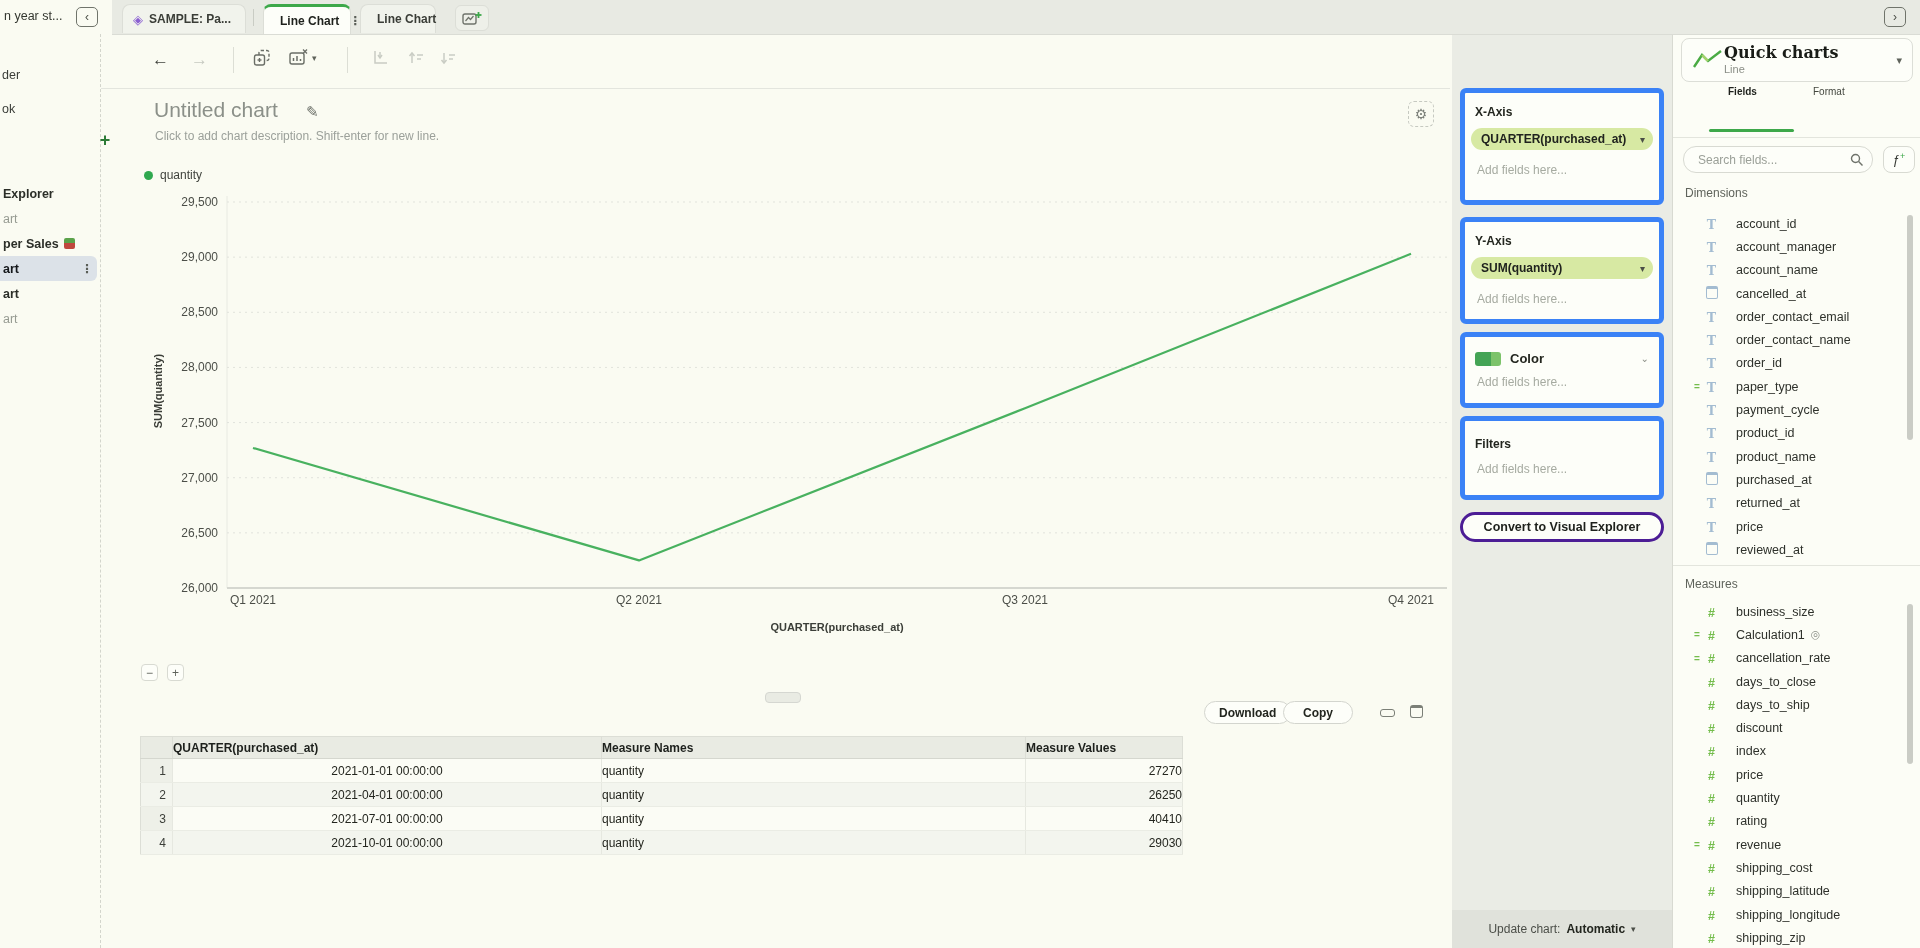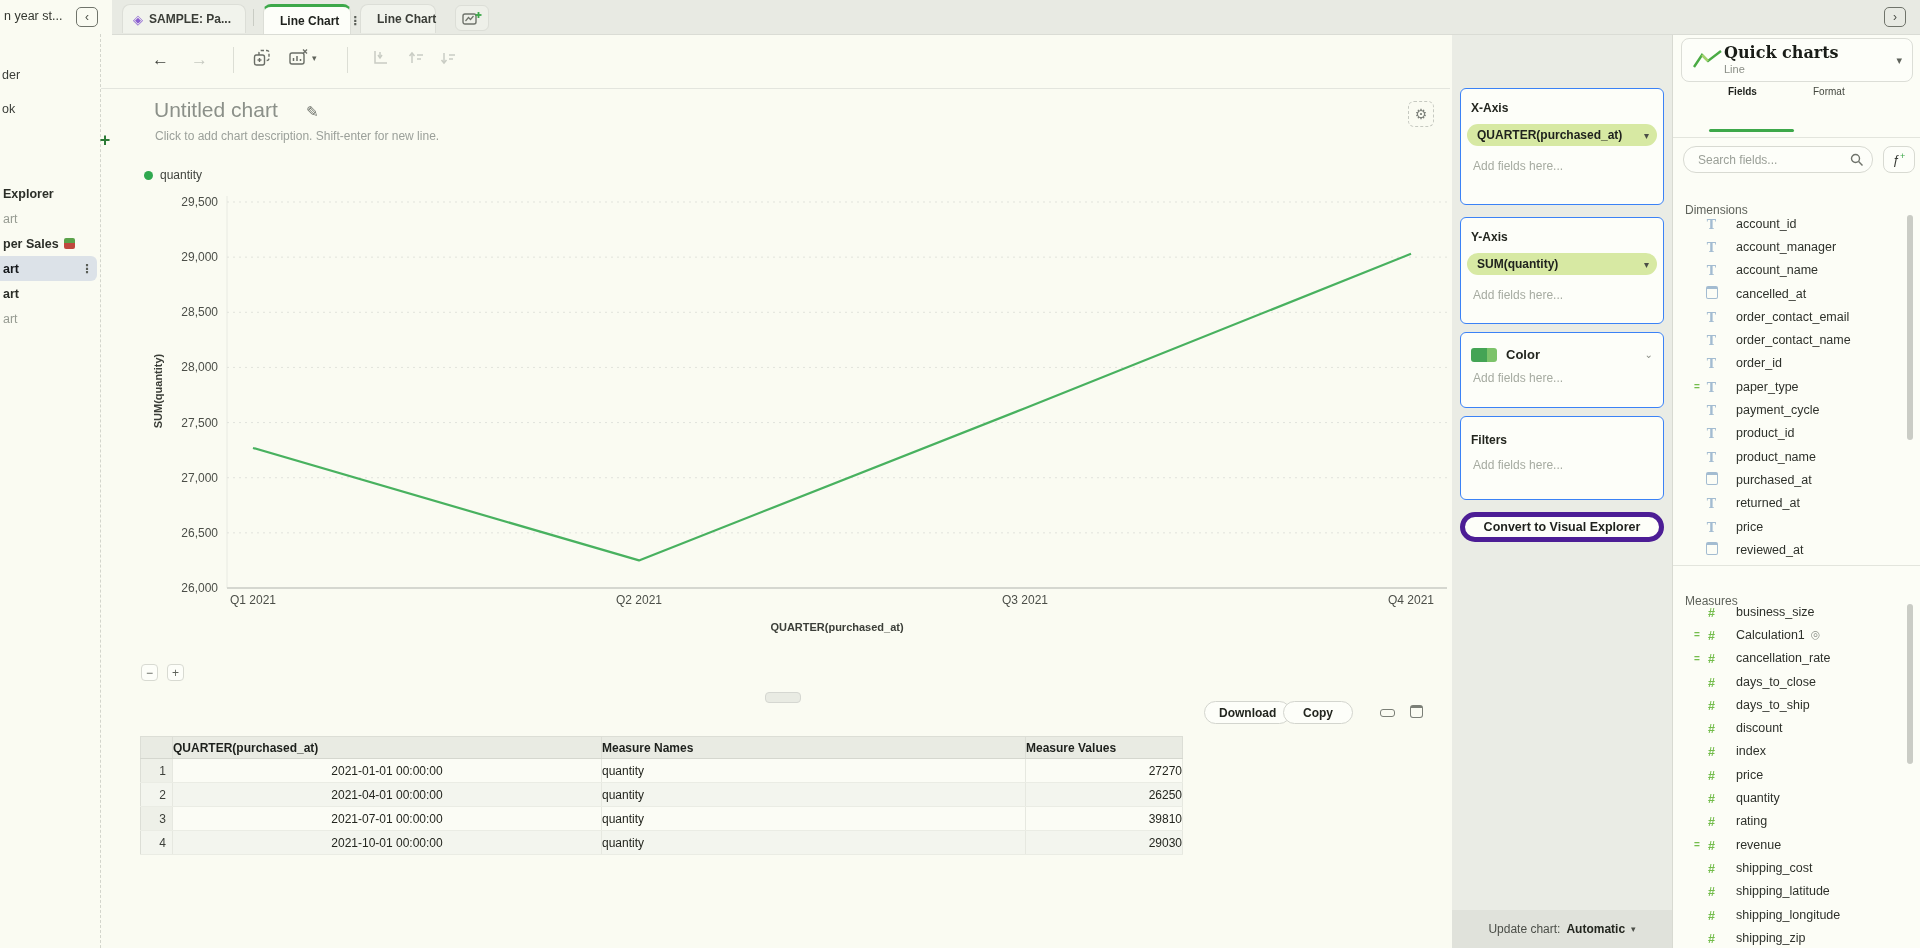--- a/index.html
+++ b/index.html
@@ -77,31 +77,31 @@
   .res-table tr.even td{background:#f3f5ee;}
   .res-table td.cnum{background:#eef0e8;text-align:right;padding-right:6px;color:#3c3f39;}
   .res-table th.cnum{background:#e9ebe3;}
   .cquarter{text-align:center;padding-right:6px;}
   .cname{padding-left:8px;}
   .cvalue{text-align:right;padding-right:4px;}
   .hq{padding-left:9px;} .hn{padding-left:8px;} .hv{padding-left:10px;}
 
   
   .config-panel{left:1452px;top:34px;width:220px;height:914px;background:#eaece5;z-index:5;}
-  .cfg-card{position:absolute;left:8px;width:204px;background:#fdfef9;border:1px solid #3b82f6;border-radius:6px;box-sizing:border-box;}
+  .cfg-card{position:absolute;left:8px;width:204px;background:#fdfef9;border:5px solid #3b82f6;border-radius:6px;box-sizing:border-box;}
   .cfg-label{font-size:12px;font-weight:bold;color:#23261f;margin:12px 0 0 10px;}
   .cfg-pill{margin:9px 6px 0 6px;height:22px;background:#d7e9a3;border-radius:11px;display:flex;align-items:center;
     font-size:12px;font-weight:bold;color:#20231e;padding:0 8px 0 10px;}
   .cfg-pill .caret{margin-left:auto;font-size:10px;color:#4a4e46;}
   .cfg-add{font-size:12px;color:#a6aba1;margin:13px 0 0 12px;}
   .color-row{display:flex;align-items:center;gap:9px;margin:14px 10px 0 10px;}
   .color-swatch{width:26px;height:14px;border-radius:3px;background:linear-gradient(90deg,#44a455 60%,#7cc36a 60%);}
   .color-title{font-size:13px;font-weight:bold;color:#23261f;}
   .color-chevron{margin-left:auto;color:#8a8e86;font-size:10px;}
-  .convert-btn{position:absolute;left:8px;top:478px;width:204px;height:30px;background:#fdfef9;border:5px solid #4c1d95;
+  .convert-btn{position:absolute;left:8px;top:478px;width:204px;height:30px;background:#fdfef9;border:3px solid #4c1d95;
     border-radius:15px;font-size:12.5px;font-weight:bold;color:#1e211c;}
   .update-bar{position:absolute;left:0;top:876px;width:220px;height:38px;background:#e0e2db;display:flex;align-items:center;
     justify-content:center;gap:6px;font-size:12px;color:#4b4e48;}
   .update-value{font-weight:bold;color:#23261f;}
   .update-caret{font-size:9px;color:#4b4e48;}
 
   
   .fields-panel{left:1672px;top:34px;width:248px;height:914px;background:#fcfdf6;border-left:1px solid #d8dad2;z-index:5;box-sizing:border-box;}
   .qc-card{position:absolute;left:8px;top:4px;width:232px;height:44px;background:#fdfef9;border:1px solid #dcded7;border-radius:8px;
     display:flex;align-items:center;box-sizing:border-box;padding:0 10px;}
@@ -113,21 +113,21 @@
   .fp-tab.active{font-weight:bold;color:#1e211c;}
   .fp-underline{position:absolute;left:36px;top:95px;width:85px;height:3px;background:#3da84a;border-radius:2px;}
   .fp-divider{position:absolute;left:0;top:103px;width:248px;height:1px;background:#e3e5dd;}
   .search-box{position:absolute;left:10px;top:112px;width:190px;height:27px;border:1px solid #d8dad2;border-radius:13px;
     background:#fdfef9;box-sizing:border-box;display:flex;align-items:center;padding:0 8px 0 12px;}
   .search-box input{border:none;outline:none;background:transparent;font-size:12px;color:#a16207;width:140px;font-family:inherit;}
   .search-box input::placeholder{color:#9ba098;}
   .fx-btn{position:absolute;left:210px;top:112px;width:32px;height:27px;border:1px solid #d8dad2;border-radius:8px;
     background:#fdfef9;font-size:13px;color:#3a3d37;padding:0;}
   .fx-btn sup{color:#3da84a;font-size:9px;}
-  .sec-label{position:absolute;left:12px;font-size:12px;color:#5f635b;margin-top:17px;}
+  .sec-label{position:absolute;left:12px;font-size:12px;color:#5f635b;}
   .flist{position:absolute;left:4px;width:236px;}
   .frow{height:23.3px;display:flex;align-items:center;padding-left:14px;box-sizing:border-box;}
   .fprefix{width:12px;font-size:10px;font-weight:bold;color:#74bd4c;text-align:center;}
   .ficon{width:17px;text-align:center;}
   .icon-T{font-family:"DejaVu Serif",serif;font-size:12.5px;font-weight:600;color:#a3bcd1;}
   .icon-hash{font-size:12.5px;font-weight:bold;color:#74bd4c;}
   .icon-cal{display:inline-block;width:10px;height:9px;border:1.5px solid #a3bcd1;border-top-width:3px;border-radius:2px;}
   .flabel{font-size:12.5px;color:#2e312b;margin-left:16px;}
   .fpin{margin-left:6px;color:#8a8e86;font-size:11px;}
   .vscroll{position:absolute;width:6px;border-radius:3px;background:#caccc5;}
@@ -317,21 +317,21 @@
       <tr class="even">
         <td class="cnum">2</td>
         <td class="cquarter">2021-04-01 00:00:00</td>
         <td class="cname">quantity</td>
         <td class="cvalue">26250</td>
       </tr>
       <tr class="odd">
         <td class="cnum">3</td>
         <td class="cquarter">2021-07-01 00:00:00</td>
         <td class="cname">quantity</td>
-        <td class="cvalue">39810</td>
+        <td class="cvalue">40410</td>
       </tr>
       <tr class="even">
         <td class="cnum">4</td>
         <td class="cquarter">2021-10-01 00:00:00</td>
         <td class="cname">quantity</td>
         <td class="cvalue">29030</td>
       </tr>
     </tbody>
 </table>
 

